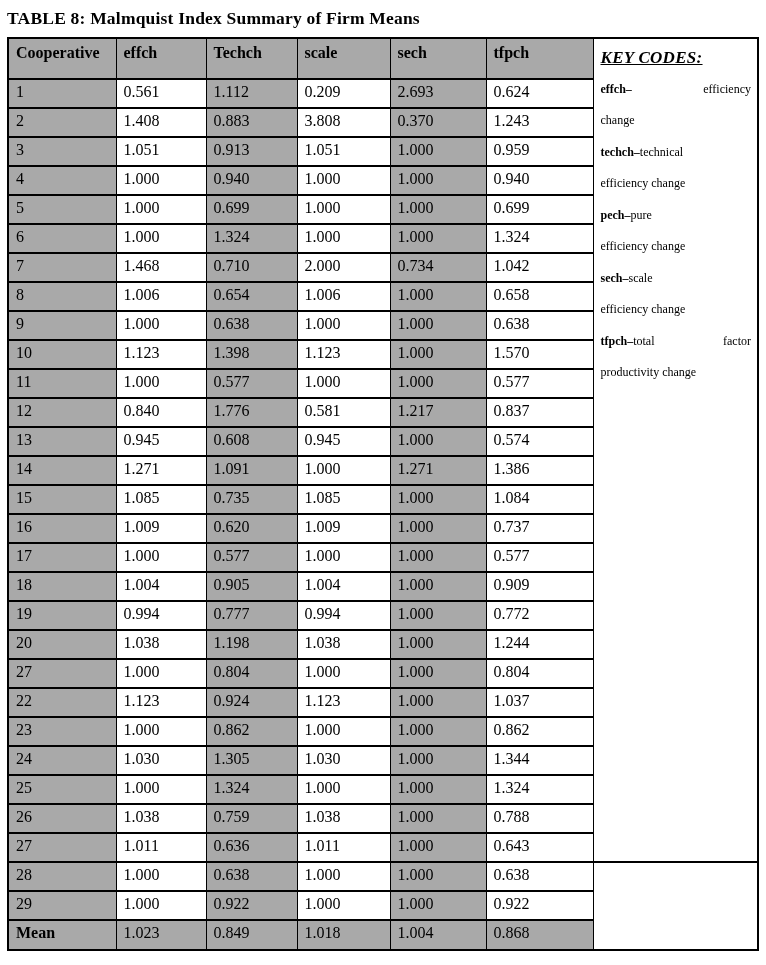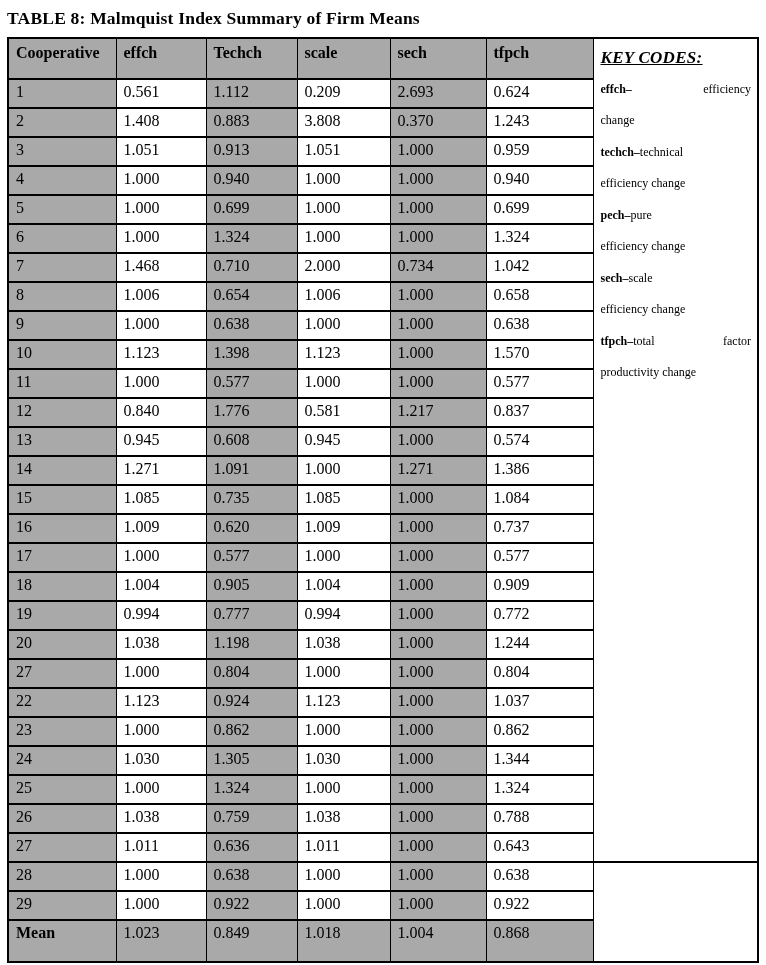--- a/index.html
+++ b/index.html
@@ -44,21 +44,21 @@
   }
   .g { background: #a9a9a9; }
   .w { background: #ffffff; }
   tr.hrow th {
     font-weight: bold;
     height: 41px;
     padding-top: 5px;
     margin-top: 40px;
   }
   tr.drow { height: 29px; }
-  tr.mrow { height: 42px; padding-left: 28px; }
+  tr.mrow { height: 30px; padding-left: 28px; }
   tr.mrow td { background: #a9a9a9; }
   td.mean-label { font-weight: bold; }
   td.kc {
     background: #ffffff;
     vertical-align: top;
     padding: 124px 7px 0 7px;
     white-space: normal;
   }
   td.kc2 { background: #ffffff; }
   .kc-title {

